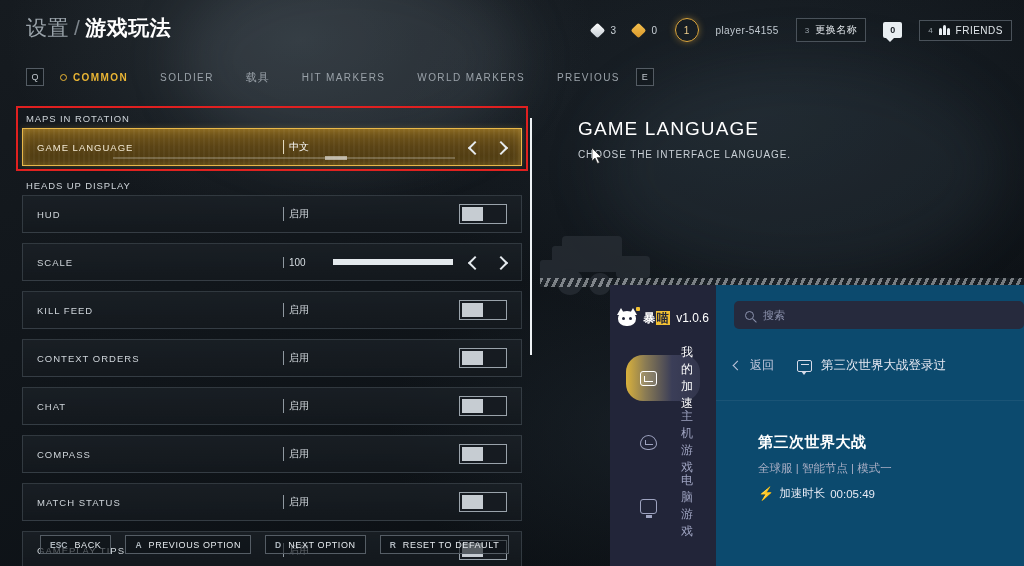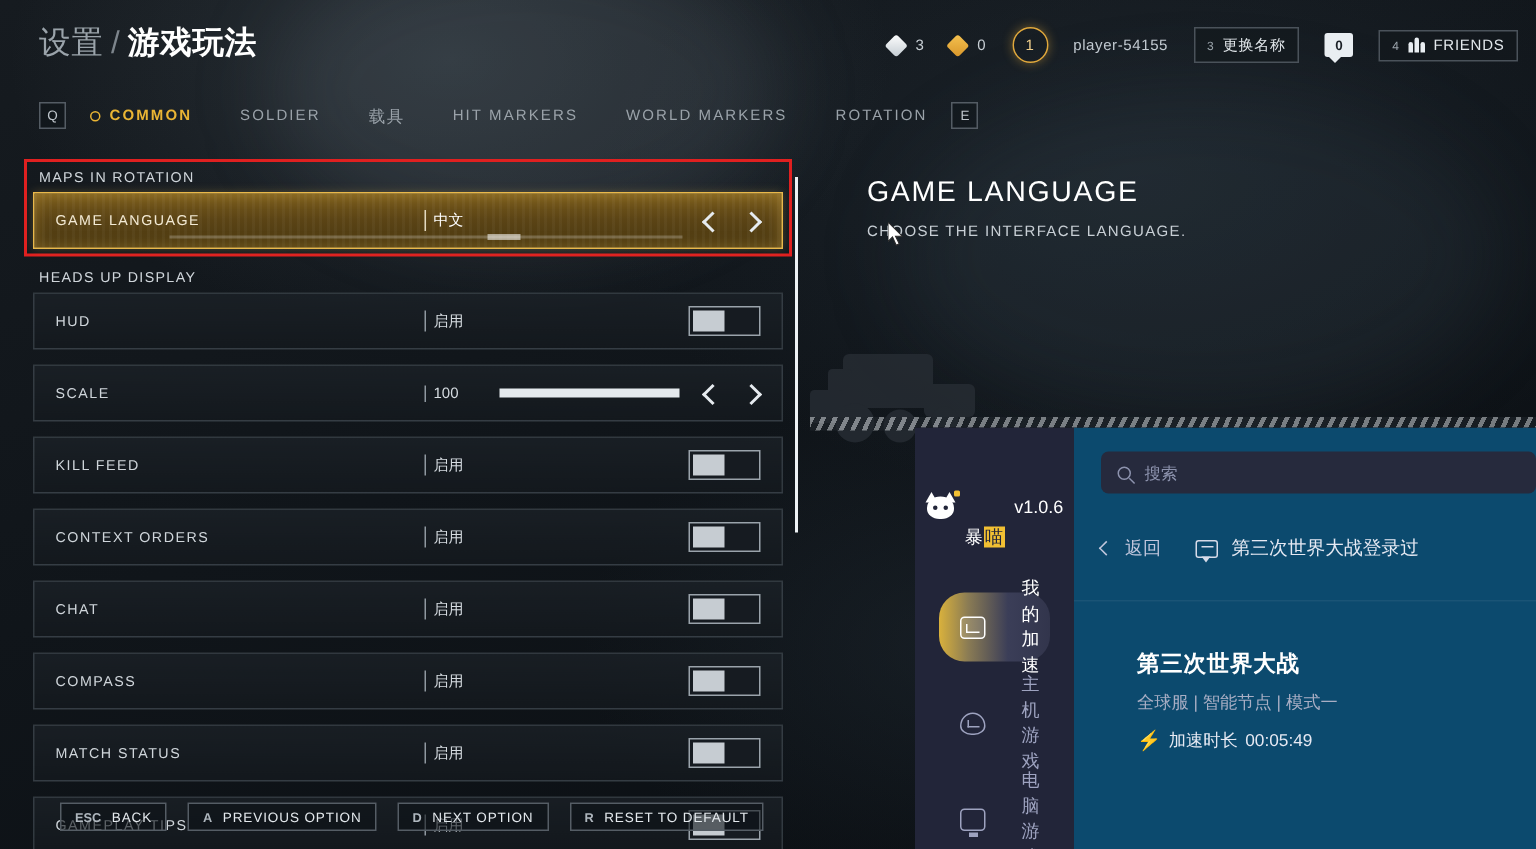--- a/index.html
+++ b/index.html
@@ -174,21 +174,21 @@
   }
   .cat-ico .ear {
     position: absolute; top: -1px; width: 0; height: 0;
     border-left: 4px solid transparent; border-right: 4px solid transparent;
     border-bottom: 7px solid #ffffff;
   }
   .cat-ico .ear.l { left: 0px; } .cat-ico .ear.r { left: 12px; }
   .cat-ico .eye { position: absolute; top: 8px; width: 3px; height: 3px; background: #222539; border-radius: 50%; }
   .cat-ico .eye.l { left: 5px; } .cat-ico .eye.r { left: 12px; }
   .cat-ico .spark { position: absolute; right: -1px; top: -2px; width: 4px; height: 4px; background: #f2c033; border-radius: 1px; }
-  .b-name { font-size: 12px; color: #ffffff; font-weight: normal; letter-spacing: .5px; margin-top: 41px; }
+  .b-name { font-size: 12px; color: #ffffff; font-weight: bold; letter-spacing: .5px; }
   .b-name em { background: #f2c033; color: #222539; font-style: normal; padding: 0 1px; }
   .b-ver { font-size: 12px; color: #ffffff; margin-left: 2px; }
   .b-item {
     display: flex; align-items: center; gap: 24px; height: 46px; margin: 0 16px 18px 16px;
     padding-left: 14px; border-radius: 17px; color: #9ea3c0; font-size: 12px;
   }
   .b-item.active {
     background: linear-gradient(90deg, #d9b13c 0%, #8b7c54 26%, #3b3e58 62%, #32354c 100%);
     color: #ffffff;
   }
@@ -309,21 +309,21 @@
   <div class="tabs">
     <div class="tab-key">Q</div>
     <div class="tab active">
       <span class="dot"></span>
       <span>COMMON</span>
     </div>
     <div class="tab">SOLDIER</div>
     <div class="tab cjk">载具</div>
     <div class="tab">HIT MARKERS</div>
     <div class="tab">WORLD MARKERS</div>
-    <div class="tab">ROTATION</div>
+    <div class="tab">PREVIOUS</div>
     <div class="tab-key">E</div>
   </div>
 
   <div class="settings">
 
     <div class="hl-wrap">
       <div class="group-label">MAPS IN ROTATION</div>
       <div class="row highlight" style="margin-bottom:0">
         <span class="r-name">GAME LANGUAGE</span>
         <span class="r-val">中文</span>

